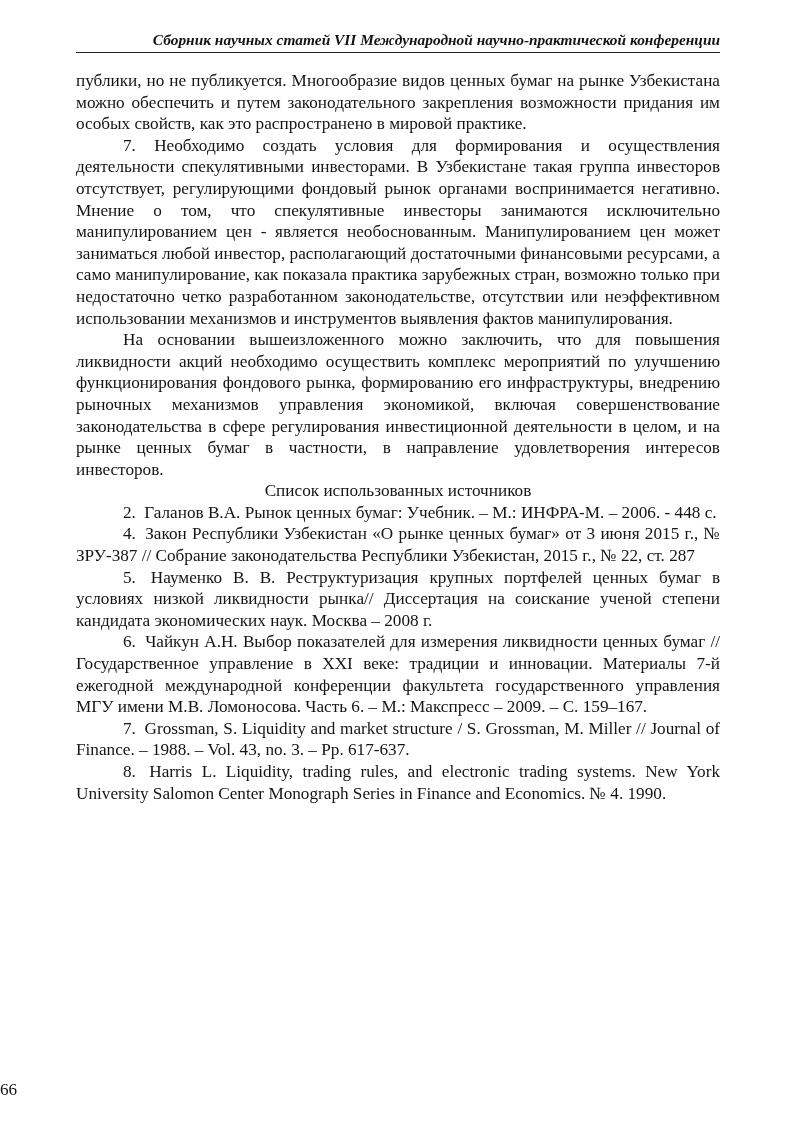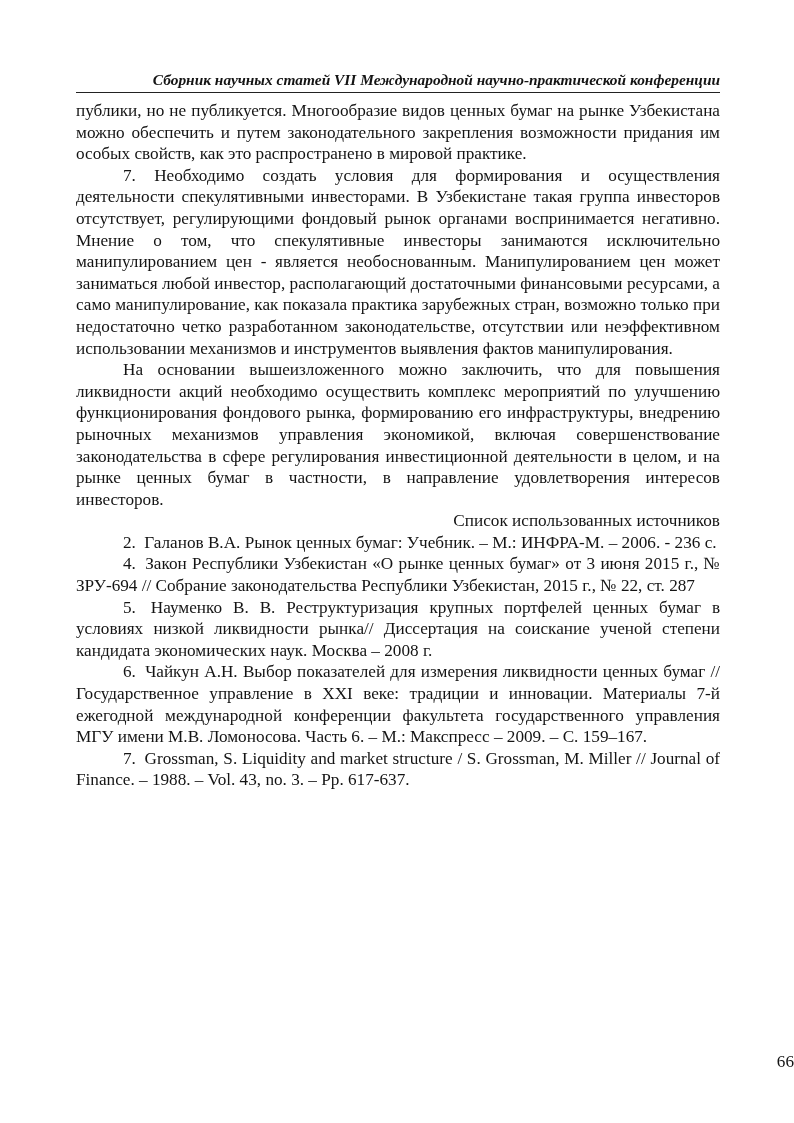--- a/index.html
+++ b/index.html
@@ -1,47 +1,48 @@
 <!DOCTYPE html>
 <html><head>
 <meta charset="utf-8">
 <style>
   html, body { margin: 0; padding: 0; background: #ffffff; }
   body { width: 794px; height: 1123px; position: relative; overflow: hidden;
          font-family: "Liberation Serif", "DejaVu Serif", serif; color: #141414; }
   .page { position: absolute; left: 76px; top: 30px; width: 644px; }
   .header { text-align: right; font-style: italic; font-weight: bold; font-size: 15.4px;
             line-height: 20px; padding-bottom: 2px; border-bottom: 1px solid #222; }
-  .header div { white-space: nowrap; margin-top: 40px; }
+  .header div { white-space: nowrap; }
   .body-text { font-size: 17.2px; line-height: 21.6px; text-align: justify; hyphens: manual; }
   .body-text p { margin: 0; }
   .indent { text-indent: 47px; }
-  .refs-title { text-align: right; margin-top: 21px; }
+  .refs-title { text-align: center; margin-top: 21px; }
   .ref .num { margin-right: 4px; }
-  .page-number { position: absolute; left: 0; width: 794px; top: 1052px; text-align: right;
+  .page-number { position: absolute; left: 0; width: 794px; top: 1080px; text-align: left;
                  font-size: 17.2px; }
 </style>
 </head>
 <body>
 
 <div class="page">
   <div class="header">
     <div>Сборник научных статей VII Международной научно-практической конференции</div>
   </div>
 
-  <div class="body-text" style="margin-top:7px;">
+  <div class="body-text" style="margin-top:17px;">
     <p>публики, но не публикуется. Многообразие видов ценных бумаг на рынке Узбекистана можно обеспечить и путем законодательного закрепления возможности придания им особых свойств, как это распространено в мировой практике.</p>
     <p class="indent">7. Необходимо создать условия для формирования и осуществления деятельности спекулятивными инвесторами. В Узбекистане такая группа инвесторов отсутствует, регулирующими фондовый рынок органами воспринимается негативно. Мнение о том, что спекулятивные инвесторы занимаются исключительно манипулированием цен - является необоснованным. Манипулированием цен может заниматься любой инвестор, располагающий достаточными финансовыми ресурсами, а само манипулирование, как показала практика зарубежных стран, возможно только при недостаточно четко разработанном законодательстве, отсутствии или неэффективном использовании механизмов и инструментов выявления фактов манипулирования.</p>
     <p class="indent">На основании вышеизложенного можно заключить, что для повышения ликвидности акций необходимо осуществить комплекс мероприятий по улучшению функционирования фондового рынка, формированию его инфраструктуры, внедрению рыночных механизмов управления экономикой, включая совершенствование законодательства в сфере регулирования инвестиционной деятельности в целом, и на рынке ценных бумаг в частности, в направление удовлетворения интересов инвесторов.</p>
 
     <p class="refs-title">Список использованных источников</p>
 
     <div>
-      <p class="indent ref"><span class="num">2.</span> <span>Галанов В.А. Рынок ценных бумаг: Учебник. – М.: ИНФРА-М. – 2006. - 236 с.</span></p>
-      <p class="indent ref"><span class="num">4.</span> <span>Закон Республики Узбекистан «О рынке ценных бумаг» от 3 июня 2015 г., № ЗРУ-694 // Собрание законодательства Республики Узбекистан, 2015 г., № 22, ст. 287</span></p>
+      <p class="indent ref"><span class="num">2.</span> <span>Галанов В.А. Рынок ценных бумаг: Учебник. – М.: ИНФРА-М. – 2006. - 448 с.</span></p>
+      <p class="indent ref"><span class="num">4.</span> <span>Закон Республики Узбекистан «О рынке ценных бумаг» от 3 июня 2015 г., № ЗРУ-387 // Собрание законодательства Республики Узбекистан, 2015 г., № 22, ст. 287</span></p>
       <p class="indent ref"><span class="num">5.</span> <span>Науменко В. В. Реструктуризация крупных портфелей ценных бумаг в условиях низкой ликвидности рынка// Диссертация на соискание ученой степени кандидата экономических наук. Москва – 2008 г.</span></p>
       <p class="indent ref"><span class="num">6.</span> <span>Чайкун А.Н. Выбор показателей для измерения ликвидности ценных бумаг // Государственное управление в XXI веке: традиции и инновации. Материалы 7-й ежегодной международной конференции факультета государственного управления МГУ имени М.В. Ломоносова. Часть 6. – М.: Макспресс – 2009. – С. 159–167.</span></p>
       <p class="indent ref"><span class="num">7.</span> <span>Grossman, S. Liquidity and market structure / S. Grossman, M. Miller // Journal of Finance. – 1988. – Vol. 43, no. 3. – Pp. 617-637.</span></p>
+      <p class="indent ref"><span class="num">8.</span> <span>Harris L. Liquidity, trading rules, and electronic trading systems. New York University Salomon Center Monograph Series in Finance and Economics. № 4. 1990.</span></p>
     </div>
   </div>
 </div>
 
 <div class="page-number">66</div>
 
 </body></html>

